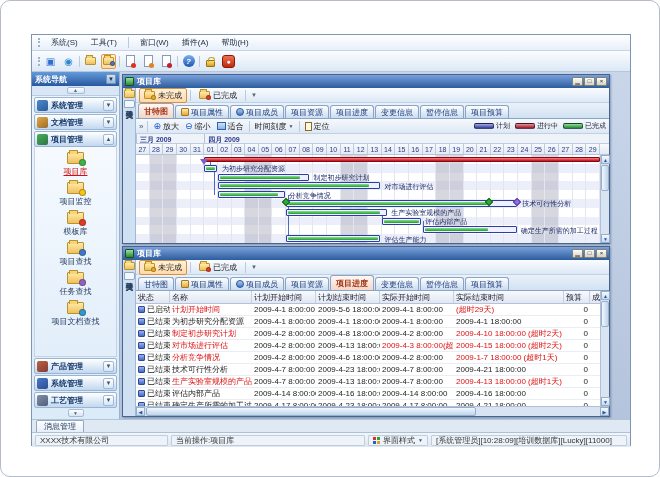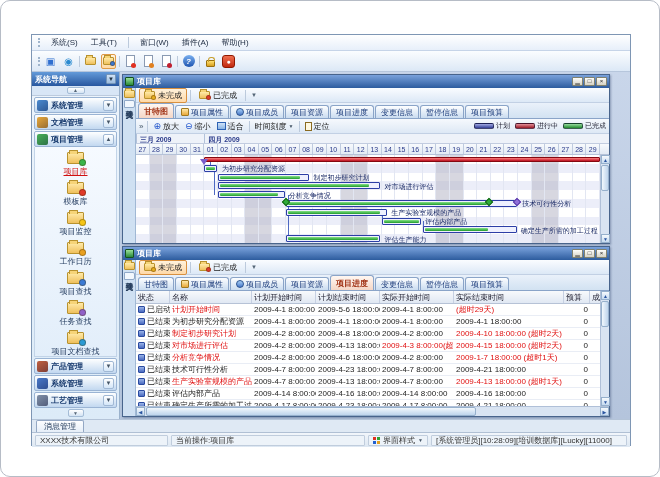--- a/index.html
+++ b/index.html
@@ -210,35 +210,29 @@
             </div>
             <div id="navitems">
               <div class="navitem sel">
                 <i class="fold">
                   <i class="fbadge" style="background: rgb(57, 181, 74);"></i>
                 </i>
                 <span class="lbl">项目库</span>
               </div>
               <div class="navitem">
                 <i class="fold">
+                  <i class="fbadge" style="background: rgb(245, 197, 24);"></i>
+                </i>
+                <span class="lbl">项目监控</span>
+              </div>
+              <div class="navitem">
+                <i class="fold">
                   <i class="fbadge" style="background: rgb(224, 58, 42);"></i>
                 </i>
                 <span class="lbl">模板库</span>
-              </div>
-              <div class="navitem">
-                <i class="fold">
-                  <i class="fbadge" style="background: rgb(245, 197, 24);"></i>
-                </i>
-                <span class="lbl">项目监控</span>
-              </div>
-              <div class="navitem">
-                <i class="fold">
-                  <i class="fbadge" style="background: rgb(232, 160, 32);"></i>
-                </i>
-                <span class="lbl">工作日历</span>
               </div>
               <div class="navitem">
                 <i class="fold">
                   <i class="fbadge" style="background: rgb(58, 122, 212);"></i>
                 </i>
                 <span class="lbl">项目查找</span>
               </div>
               <div class="navitem">
                 <i class="fold">
                   <i class="fbadge" style="background: rgb(144, 96, 200);"></i>

